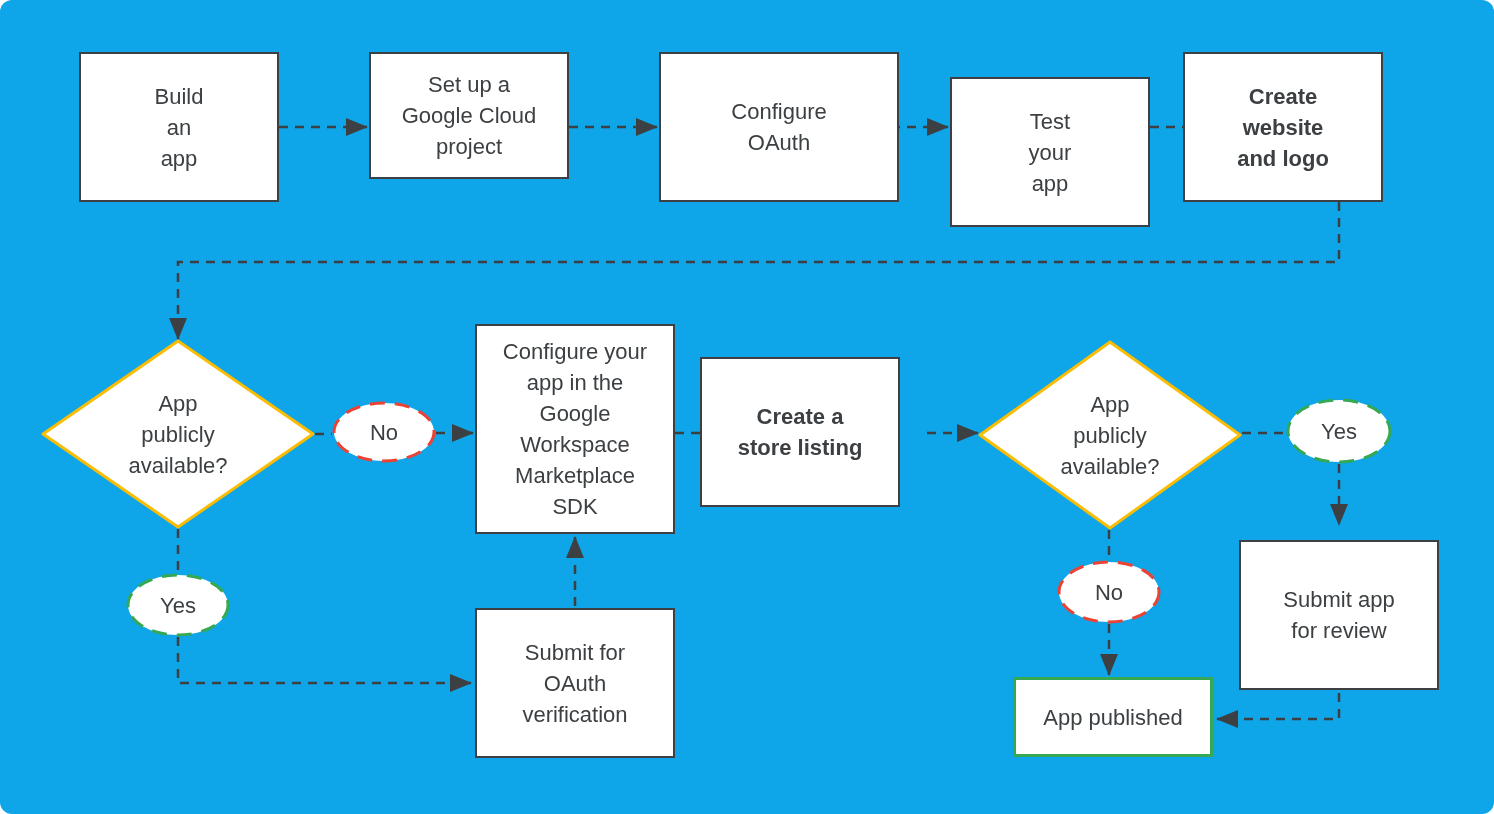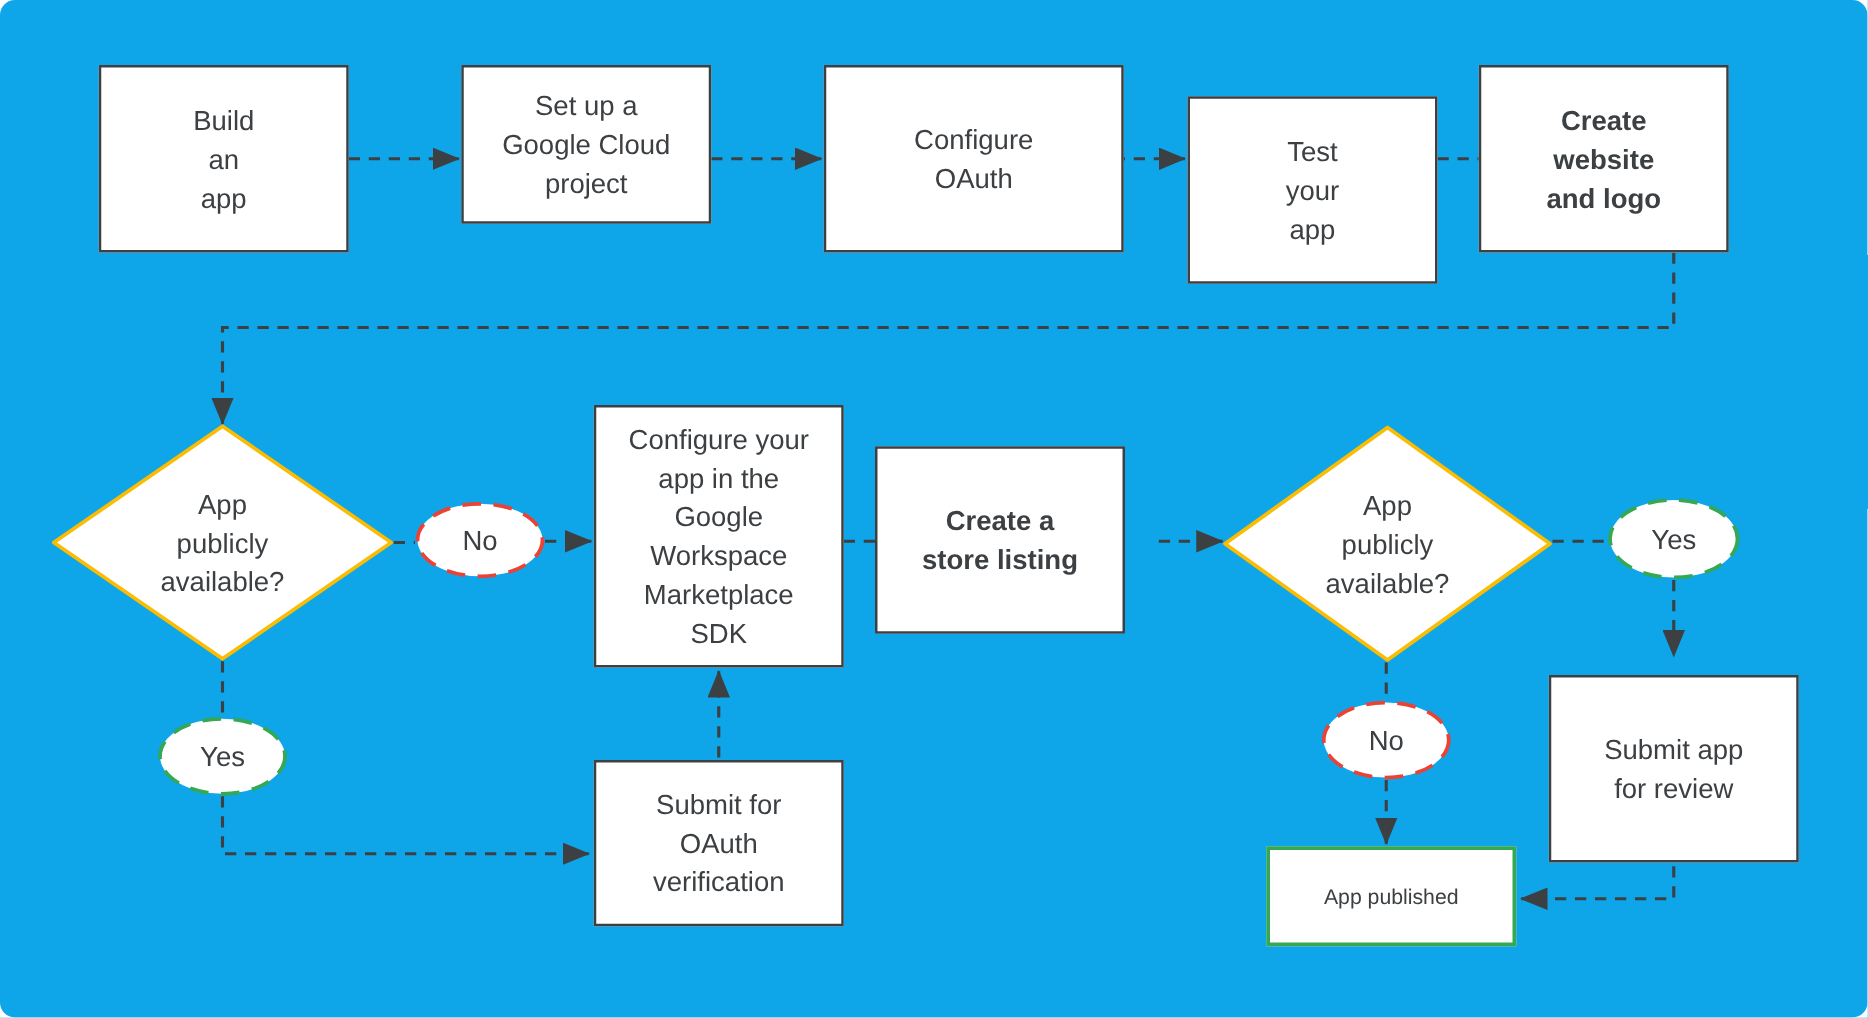--- a/index.html
+++ b/index.html
@@ -128,30 +128,30 @@
 Google
 Workspace
 Marketplace
 SDK</span>
   </div>
   <div class="node box" style="left:700px; top:357px; width:200px; height:150px;font-weight:bold;">
     <span class="multiline">Create a
 store listing</span>
   </div>
 
-  <div class="node box" style="left:475px; top:608px; width:200px; height:133px;">
+  <div class="node box" style="left:475px; top:608px; width:200px; height:150px;">
     <span class="multiline">Submit for
 OAuth
 verification</span>
   </div>
   <div class="node box" style="left:1239px; top:527px; width:200px; height:150px;margin-top:13px;">
     <span class="multiline">Submit app
 for review</span>
   </div>
-  <div class="node box-published" style="position:absolute; display:flex; align-items:center; justify-content:center; text-align:center; font-size:17px; line-height:31px; background:#ffffff; left:1013px; top:677px; width:200px; height:80px;">
+  <div class="node box-published" style="position:absolute; display:flex; align-items:center; justify-content:center; text-align:center; font-size:22px; line-height:31px; background:#ffffff; left:1013px; top:677px; width:200px; height:80px;">
     <span>App published</span>
   </div>
 
   <div class="floating-label" style="left:58px; top:386px; width:240px; height:96px;">
     <span class="multiline">App
 publicly
 available?</span>
   </div>
   <div class="floating-label" style="left:990px; top:387px; width:240px; height:96px;">
     <span class="multiline">App

